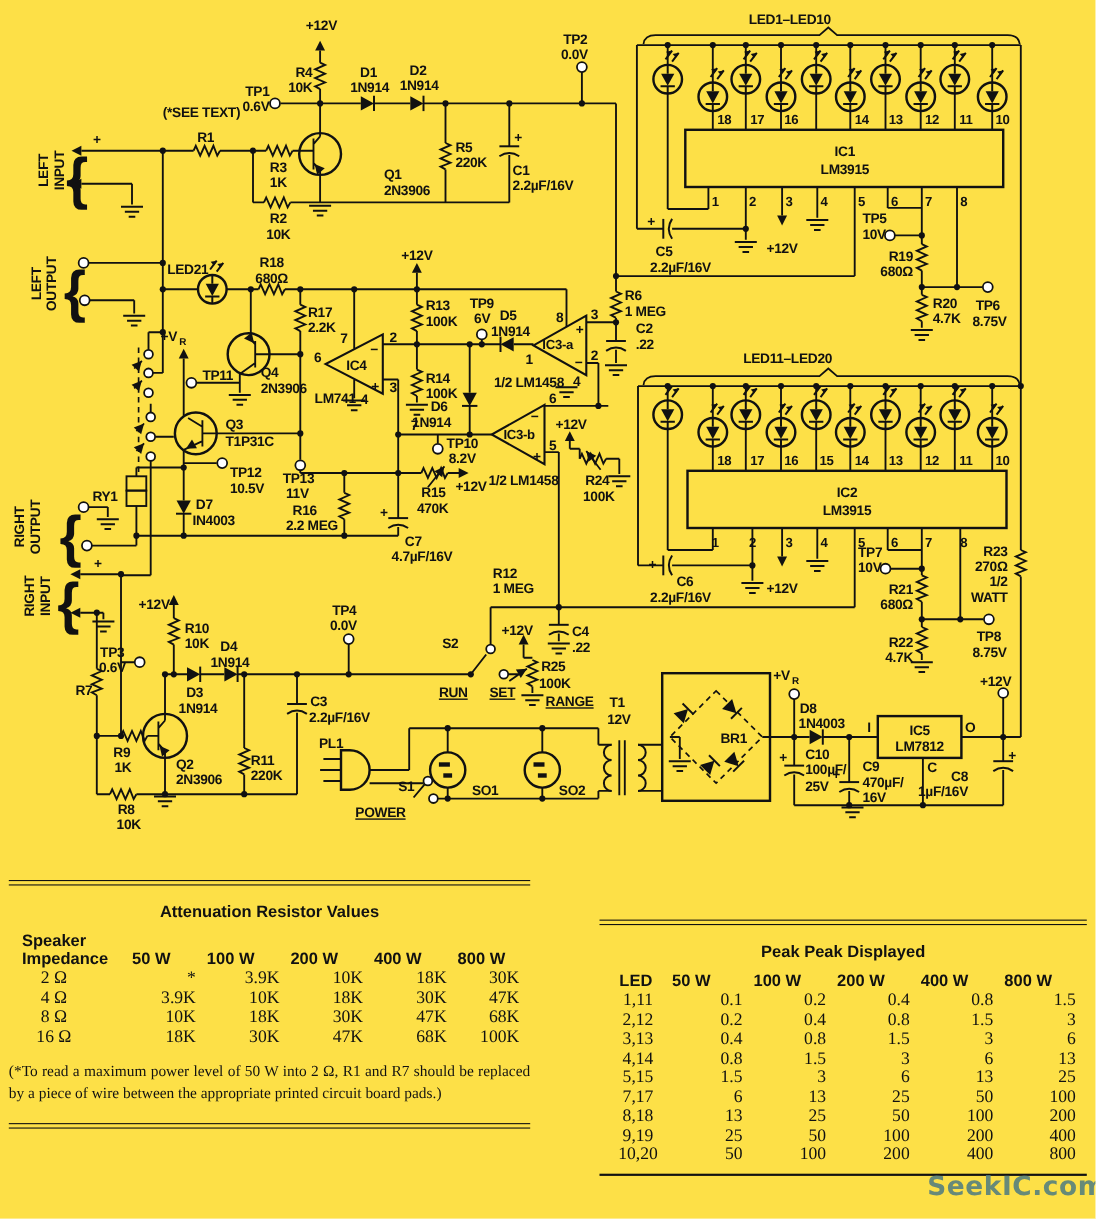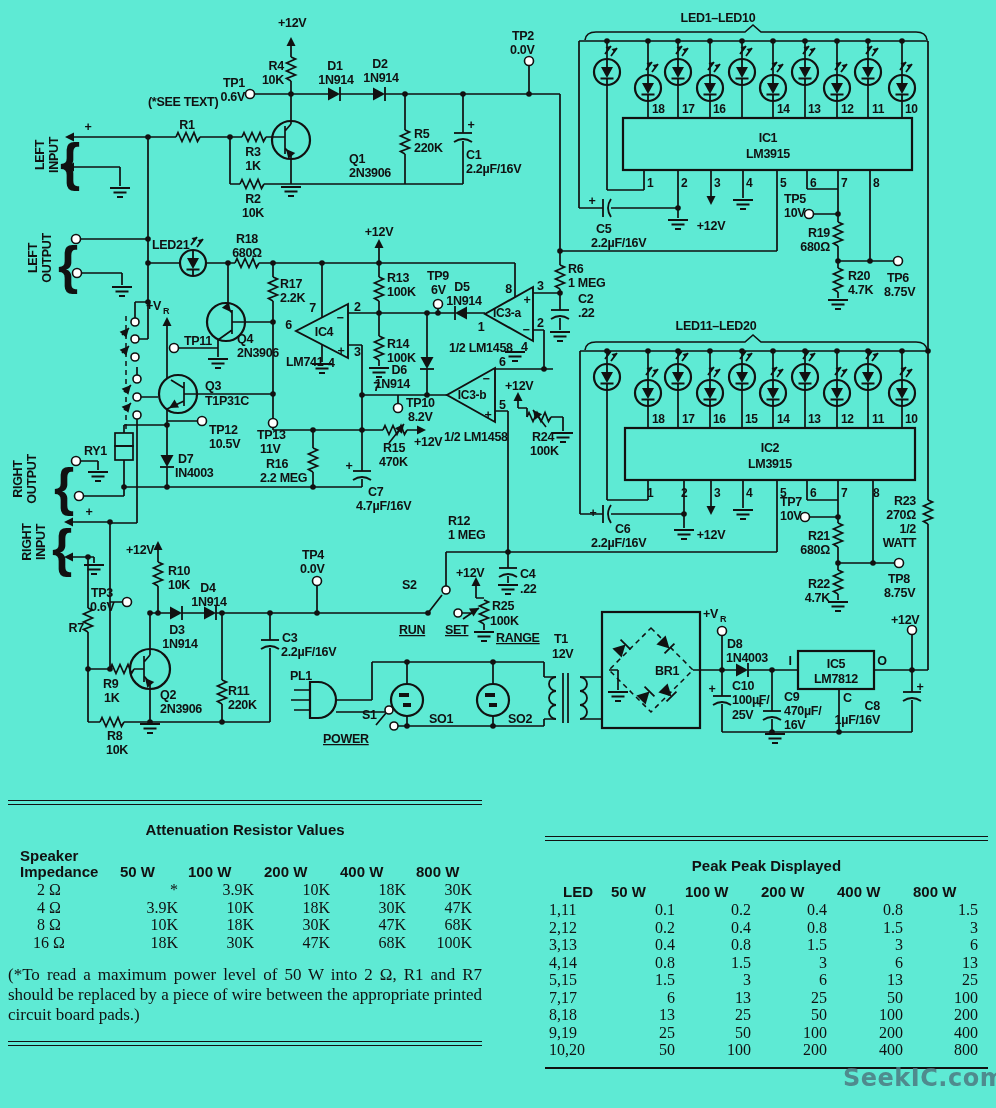--- a/index.html
+++ b/index.html
@@ -1,35 +1,35 @@
 <!DOCTYPE html>
 <html><head>
 <meta charset="utf-8">
 <style>
   html,body{margin:0;padding:0;background:#fff;}
-  .stage{position:relative;width:996px;height:1108px;background:#5eead4;overflow:hidden;
+  .stage{position:relative;width:996px;height:1108px;background:#fde047;overflow:hidden;
          font-family:"Liberation Sans",sans-serif;}
   svg{position:absolute;left:0;top:0;}
   svg text{font-family:"Liberation Sans","DejaVu Sans",sans-serif;font-weight:700;
            fill:#111;letter-spacing:-0.3px;}
   .tbl{position:absolute;color:#111;}
   .rule-double{border-top:1.6px solid #111;border-bottom:1.2px solid #111;height:3px;}
   .rule-single{border-top:2px solid #111;height:0;}
   .tbl-title{text-align:center;font-weight:700;font-size:15px;margin:16px 0 10px 0;
              font-family:"Liberation Sans",sans-serif;}
   table{border-collapse:collapse;width:100%;table-layout:fixed;}
   th{font-family:"Liberation Sans",sans-serif;font-weight:700;font-size:15px;
      text-align:left;vertical-align:bottom;padding:0 6px 1px 0;line-height:16px;}
   td{font-family:"Liberation Serif","DejaVu Serif",serif;font-size:16px;
      text-align:right;padding:0 10px 0 0;line-height:17.5px;}
   #att-table th:first-child{text-align:left;padding-left:12px;}
   #att-table td:first-child{text-align:center;padding-right:30px;}
   #pp-table th:first-child{text-align:center;padding-left:6px;}
-  #pp-table td:first-child{text-align:left;padding-left:4px;padding-right:0;}
-  .footnote{font-family:"Liberation Serif","DejaVu Serif",serif;font-size:17px;
+  #pp-table td:first-child{text-align:center;padding-left:4px;padding-right:0;}
+  .footnote{font-family:"Liberation Serif","DejaVu Serif",serif;font-size:14px;
             line-height:20px;margin-top:14px;text-align:justify;}
   .watermark{position:absolute;left:843px;top:1064px;font-size:24px;font-weight:700;
              font-family:"DejaVu Sans",sans-serif;letter-spacing:0.5px;opacity:0.85;}
 </style>
 </head>
 <body>
 
 <div class="stage">
 
 <svg width="996" height="840" viewBox="0 0 996 840">

